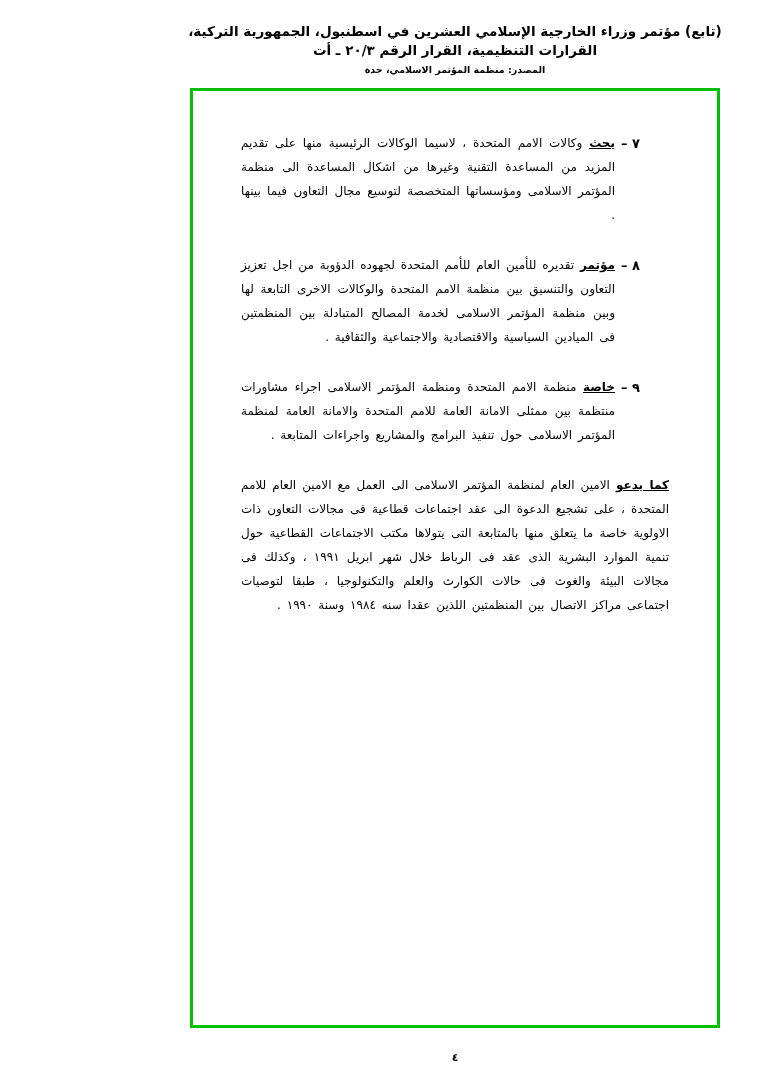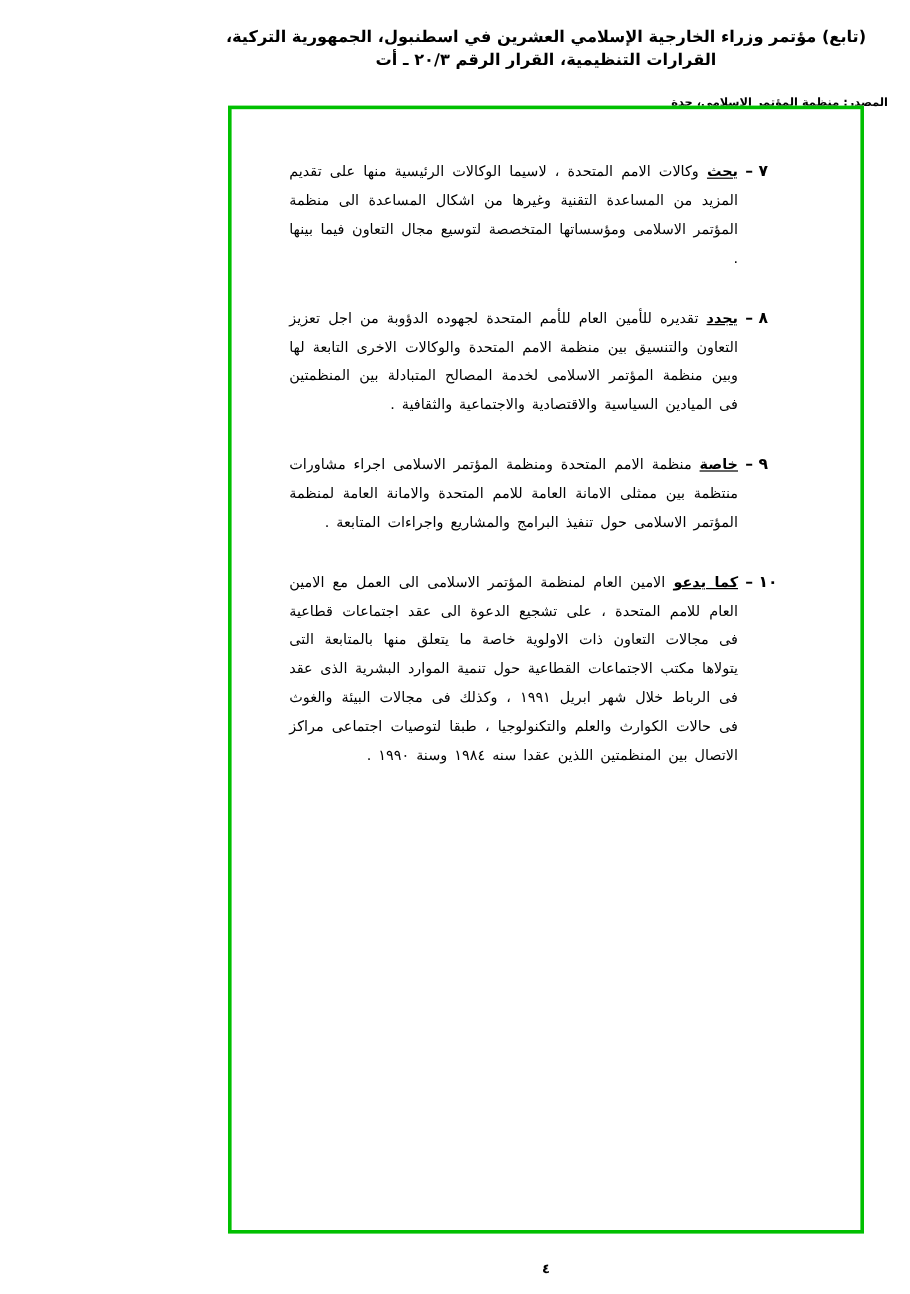--- a/index.html
+++ b/index.html
@@ -31,23 +31,22 @@
   .header-title {
     font-size: 13.5px;
     font-weight: bold;
     line-height: 1.4;
     direction: rtl;
     letter-spacing: 0px;
   }
   .header-source {
     font-size: 9.5px;
     font-weight: bold;
-    margin-top: 20px;
+    margin-top: 4px;
     direction: rtl;
-    text-align: right;
   }
 
   
   .frame {
     position: absolute;
     top: 88px;
     right: 38px;
     left: 38px;
     bottom: 50px;
     border: 3px solid #00c000;
@@ -115,30 +114,29 @@
   <div class="frame">
     <div class="frame-inner">
 
       <div class="clause">
         <div class="clause-number">٧ –</div>
         <div class="clause-body"><span class="lead">يحث</span><span> وكالات الامم المتحدة ، لاسيما الوكالات الرئيسية منها على تقديم المزيد من المساعدة التقنية وغيرها من اشكال المساعدة الى منظمة المؤتمر الاسلامى ومؤسساتها المتخصصة لتوسيع مجال التعاون فيما بينها .</span></div>
       </div>
 
       <div class="clause">
         <div class="clause-number">٨ –</div>
-        <div class="clause-body"><span class="lead">يجدد</span><span> تقديره للأمين العام للأمم المتحدة لجهوده الدؤوبة من اجل تعزيز التعاون والتنسيق بين منظمة الامم المتحدة والوكالات الاخرى التابعة لها وبين منظمة المؤتمر الاسلامى لخدمة المصالح المتبادلة بين المنظمتين فى الميادين السياسية والاقتصادية والاجتماعية والثقافية .</span></div>
+        <div class="clause-body"><span class="lead">مؤتمر</span><span> تقديره للأمين العام للأمم المتحدة لجهوده الدؤوبة من اجل تعزيز التعاون والتنسيق بين منظمة الامم المتحدة والوكالات الاخرى التابعة لها وبين منظمة المؤتمر الاسلامى لخدمة المصالح المتبادلة بين المنظمتين فى الميادين السياسية والاقتصادية والاجتماعية والثقافية .</span></div>
       </div>
 
       <div class="clause">
         <div class="clause-number">٩ –</div>
         <div class="clause-body"><span class="lead">خاصة</span><span> منظمة الامم المتحدة ومنظمة المؤتمر الاسلامى اجراء مشاورات منتظمة بين ممثلى الامانة العامة للامم المتحدة والامانة العامة لمنظمة المؤتمر الاسلامى حول تنفيذ البرامج والمشاريع واجراءات المتابعة .</span></div>
       </div>
 
       <div class="clause">
-        <div class="clause-number">١٠ –</div>
         <div class="clause-body"><span class="lead">كما يدعو</span><span> الامين العام لمنظمة المؤتمر الاسلامى الى العمل مع الامين العام للامم المتحدة ، على تشجيع الدعوة الى عقد اجتماعات قطاعية فى مجالات التعاون ذات الاولوية خاصة ما يتعلق منها بالمتابعة التى يتولاها مكتب الاجتماعات القطاعية حول تنمية الموارد البشرية الذى عقد فى الرباط خلال شهر ابريل ١٩٩١ ، وكذلك فى مجالات البيئة والغوث فى حالات الكوارث والعلم والتكنولوجيا ، طبقا لتوصيات اجتماعى مراكز الاتصال بين المنظمتين اللذين عقدا سنه ١٩٨٤ وسنة ١٩٩٠ .</span></div>
       </div>
 
     </div>
   </div>
 
   <div class="footer">
     <span>٤</span>
   </div>
 

